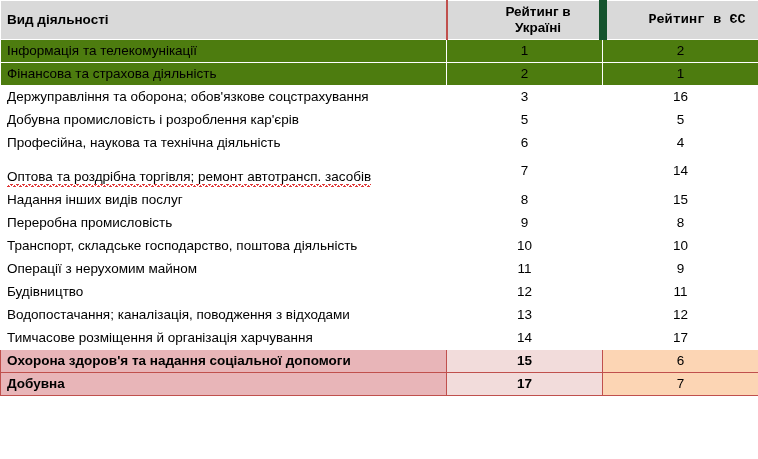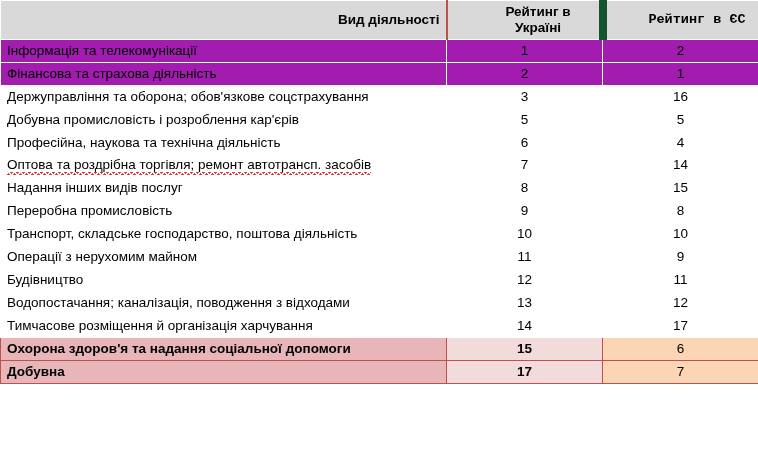--- a/index.html
+++ b/index.html
@@ -37,42 +37,42 @@
   thead th {
     background: #d9d9d9;
     font-weight: bold;
     text-align: center;
     font-size: 14px;
     padding-top: 9px;
     padding-bottom: 9px;
     border-bottom: 2px solid #c0504d;
   }
   thead th.activity {
-    text-align: right;
+    text-align: left;
   }
   thead th.rank-ua, thead th.rank-eu {
     border-left: 2px solid #c0504d;
     border-right: 2px solid #c0504d;
     padding-left: 36px;
   }
   thead th.rank-eu {
     border-left: 8px solid #14532d;
     font-family: Liberation Mono, monospace;
   }
 
   tbody td.activity {
     text-align: left;
     white-space: nowrap;
     overflow: hidden;
   }
   tbody td.num {
     text-align: center;
   }
   
-  tr.shade td { background: #a21caf; }
+  tr.shade td { background: #4d7c0f; }
   tr.plain td { background: #ffffff; }
 
   
   tr.hl td.activity {
     background: #e8b5b8;
     font-weight: bold;
     border: 1px solid #c0504d;
     margin-top: 32px;
   }
   tr.hl td.num-ua {
@@ -95,20 +95,21 @@
   }
   td.two-line-num {
     vertical-align: bottom;
     padding-bottom: 3px;
   }
 
   
   .squiggle {
     position: relative;
     display: inline-block;
+    margin-top: 12px;
   }
   .squiggle::after {
     content: "";
     position: absolute;
     left: 0;
     right: 0;
     bottom: -2px;
     height: 3px;
     background-image:
       radial-gradient(circle at 1.5px 2.6px, #e03a3a 1.1px, rgba(255,255,255,0) 1.3px),

